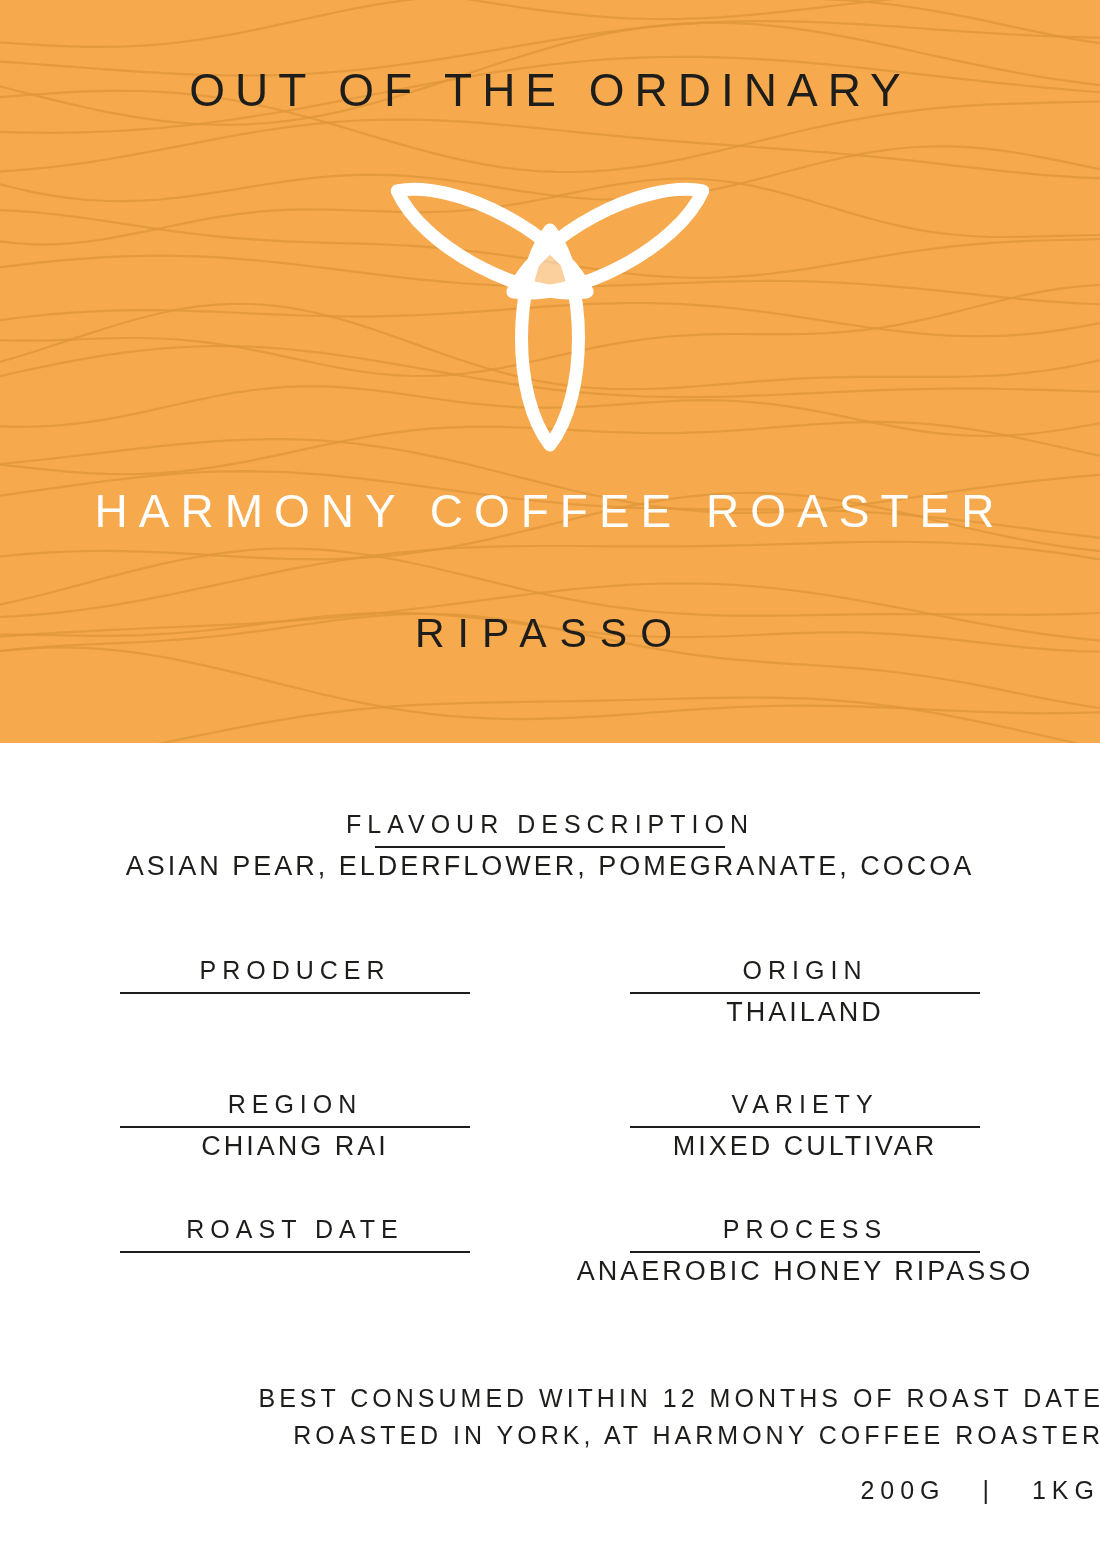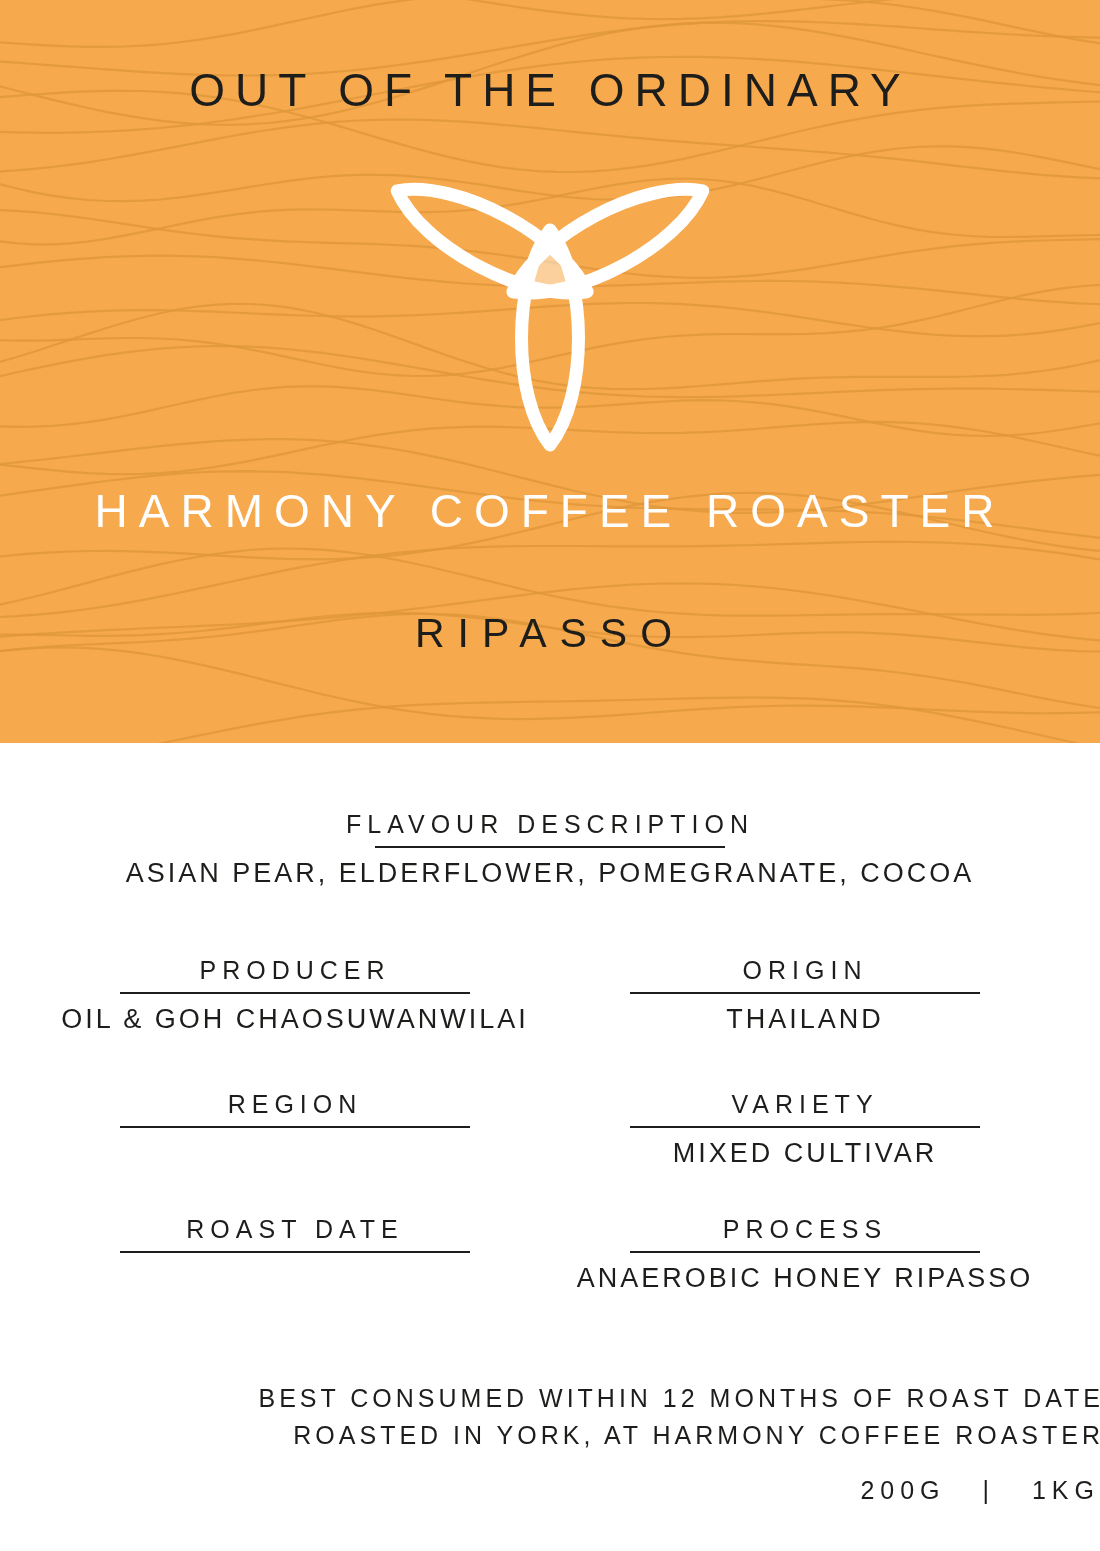--- a/index.html
+++ b/index.html
@@ -39,21 +39,21 @@
     position:absolute; top:810px; left:0; width:100%; text-align:center;
   }
   .field-label {
     font-size:25px; line-height:28px; letter-spacing:6px; color:#1d1d1b;
     white-space:nowrap;
   }
   .rule {
     width:350px; border-top:2px solid #1d1d1b; margin:8px auto 0 auto;
   }
   .field-value {
-    margin-top:10px; font-size:27px; line-height:30px; letter-spacing:3px;
+    margin-top:3px; font-size:27px; line-height:30px; letter-spacing:3px;
     color:#1d1d1b; white-space:nowrap; min-height:30px;
   }
   .grid-row {
     position:absolute; left:40px; width:1020px;
     display:flex;
   }
   .grid-row .field { width:50%; text-align:center; }
   .row-1 { top:956px; }
   .row-2 { top:1090px; }
   .row-3 { top:1215px; }
@@ -125,33 +125,33 @@
     <section class="flavour">
       <div class="field-label">FLAVOUR DESCRIPTION</div>
       <div class="rule"></div>
       <div class="field-value">ASIAN PEAR, ELDERFLOWER, POMEGRANATE, COCOA</div>
     </section>
 
     <div class="grid-row row-1">
       <div class="field">
         <div class="field-label">PRODUCER</div>
         <div class="rule"></div>
-        <div class="field-value">OIL &amp; GOH CHAOSUWANWILAI</div>
       </div>
       <div class="field">
         <div class="field-label">ORIGIN</div>
         <div class="rule"></div>
         <div class="field-value">THAILAND</div>
       </div>
     </div>
 
     <div class="grid-row row-2">
       <div class="field">
         <div class="field-label">REGION</div>
         <div class="rule"></div>
+        <div class="field-value">CHIANG RAI</div>
       </div>
       <div class="field">
         <div class="field-label">VARIETY</div>
         <div class="rule"></div>
         <div class="field-value">MIXED CULTIVAR</div>
       </div>
     </div>
 
     <div class="grid-row row-3">
       <div class="field">

